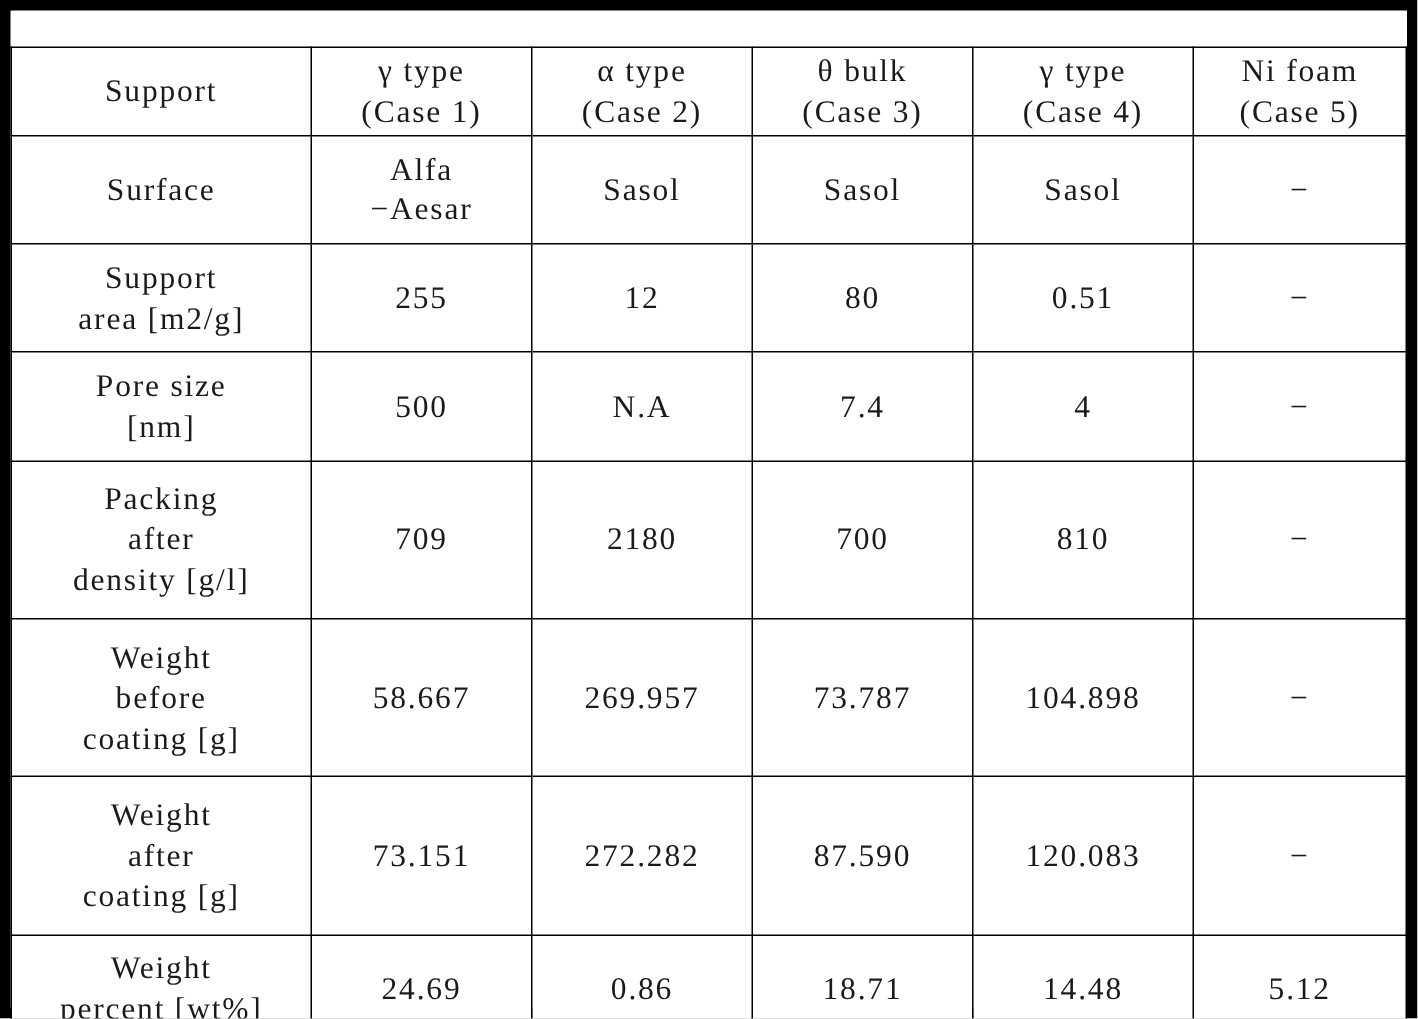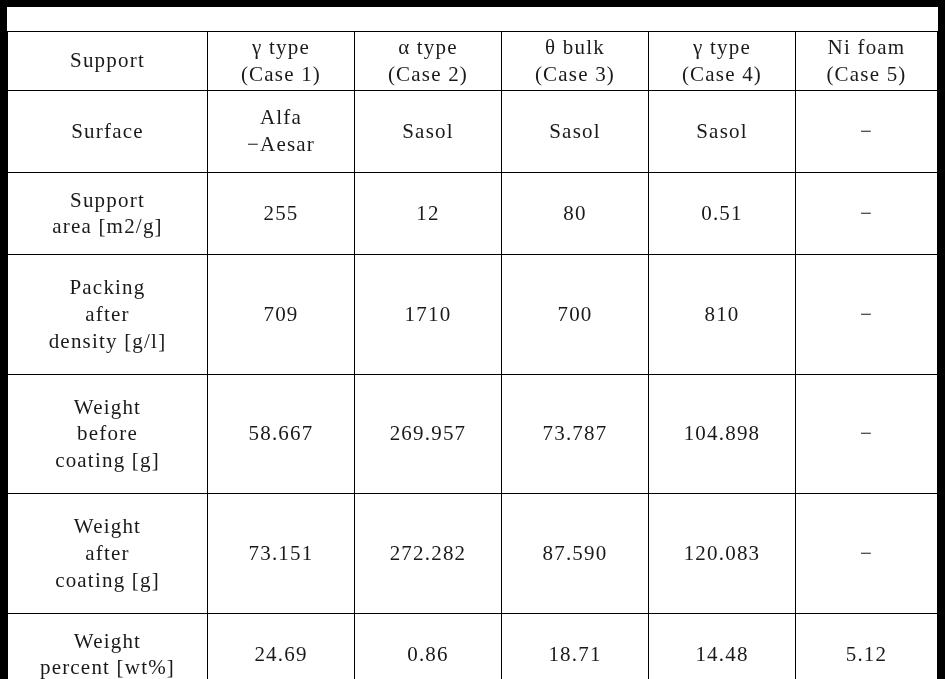--- a/index.html
+++ b/index.html
@@ -135,29 +135,40 @@
           <span class="lbl-line">area [m2/g]</span>
         </td>
         <td>255</td>
         <td>12</td>
         <td>80</td>
         <td>0.51</td>
         <td class="dash">−</td>
       </tr>
 
 
+      <tr>
+        <td class="label-cell">
+          <span class="lbl-line">Pore size</span>
+          <span class="lbl-line">[nm]</span>
+        </td>
+        <td>500</td>
+        <td>N.A</td>
+        <td>7.4</td>
+        <td>4</td>
+        <td class="dash">−</td>
+      </tr>
 
       <tr>
         <td class="label-cell">
           <span class="lbl-line">Packing</span>
           <span class="lbl-line">after</span>
           <span class="lbl-line">density [g/l]</span>
         </td>
         <td>709</td>
-        <td class="hl">1710</td>
+        <td class="hl">2180</td>
         <td>700</td>
         <td>810</td>
         <td class="dash">−</td>
       </tr>
 
       <tr>
         <td class="label-cell">
           <span class="lbl-line">Weight</span>
           <span class="lbl-line">before</span>
           <span class="lbl-line">coating [g]</span>

